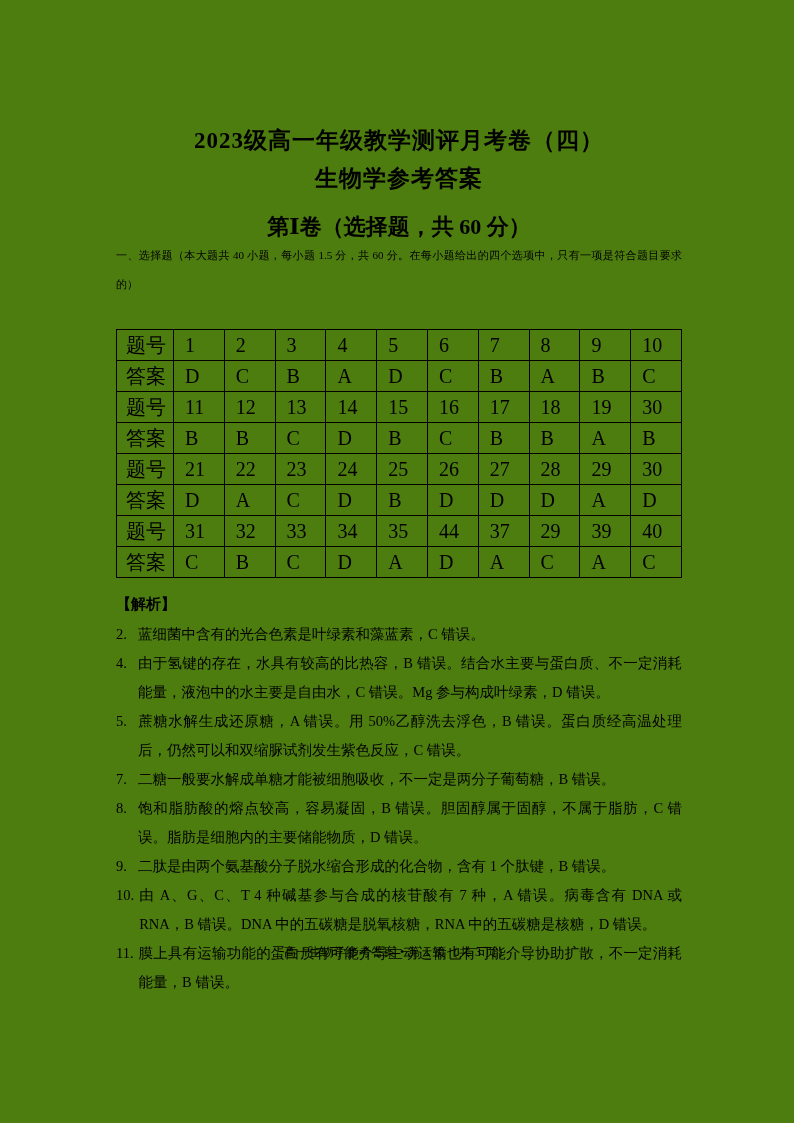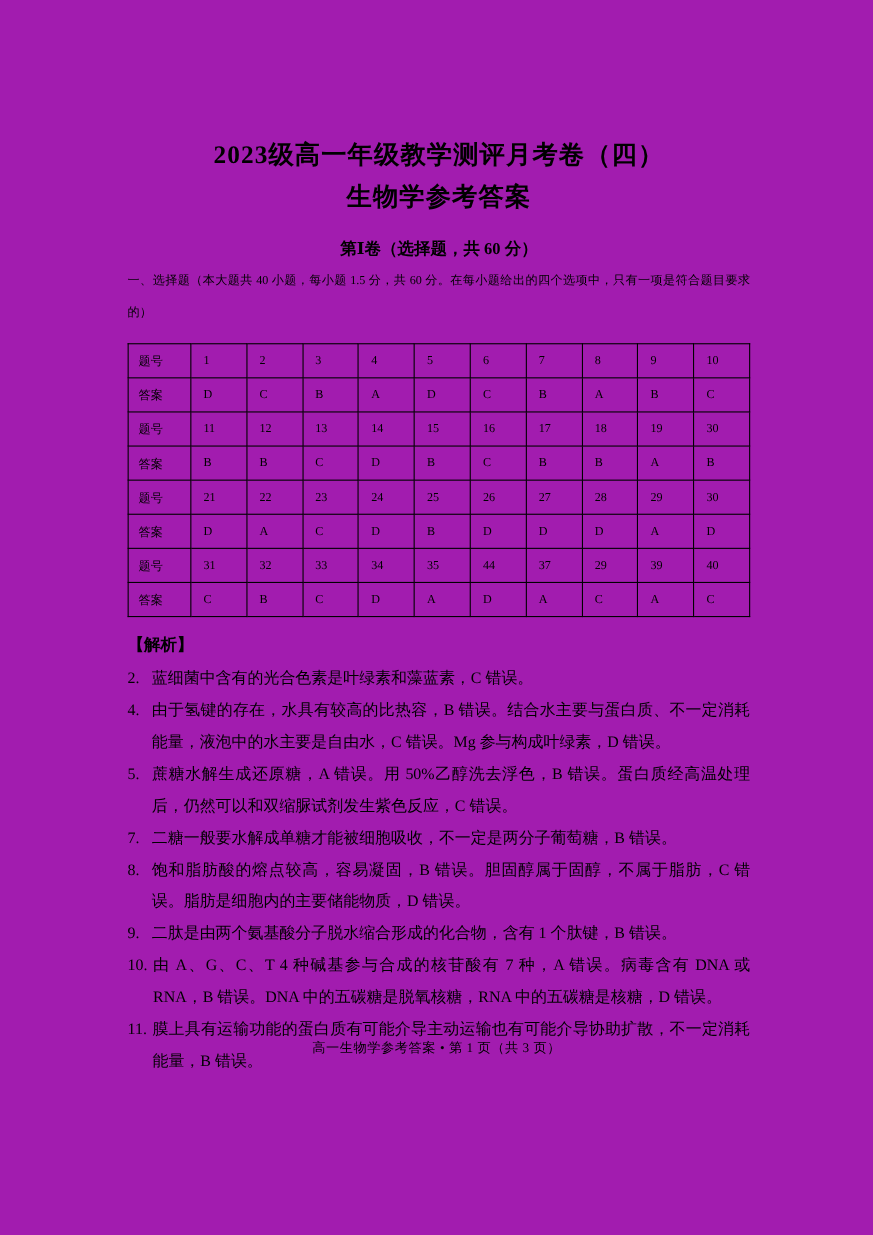--- a/index.html
+++ b/index.html
@@ -6,50 +6,50 @@
   html, body { background: #ffffff; }
   body {
     font-family: "Liberation Serif", "DejaVu Serif", serif;
     color: #000000;
   }
   .page {
     position: relative;
     width: 794px;
     height: 1123px;
     margin: 0 auto;
-    background: #a21caf;
+    background: #4d7c0f;
     padding: 122px 112px 0 116px;
     overflow: hidden;
   }
   .doc-title {
     text-align: center;
     font-size: 23px;
     font-weight: bold;
     line-height: 38px;
     letter-spacing: 1px;
   }
   .section-heading {
     text-align: center;
-    font-size: 15px;
+    font-size: 22px;
     font-weight: bold;
     margin-top: 17px;
     line-height: 24px;
   }
   .intro {
     margin-top: 2px;
     font-size: 11px;
     line-height: 29px;
     text-align: justify;
   }
   table.answer-table {
     width: 100%;
     border-collapse: collapse;
-    margin-top: 13px;
+    margin-top: 30px;
     table-layout: fixed;
-    font-size: 11px;
+    font-size: 20px;
   }
   table.answer-table td {
     border: 1px solid #000000;
     height: 31px;
     padding: 0 0 0 11px;
     text-align: left;
     vertical-align: middle;
   }
   table.answer-table td.row-header { width: 57px; padding-left: 9px; }
   .analysis-heading {

